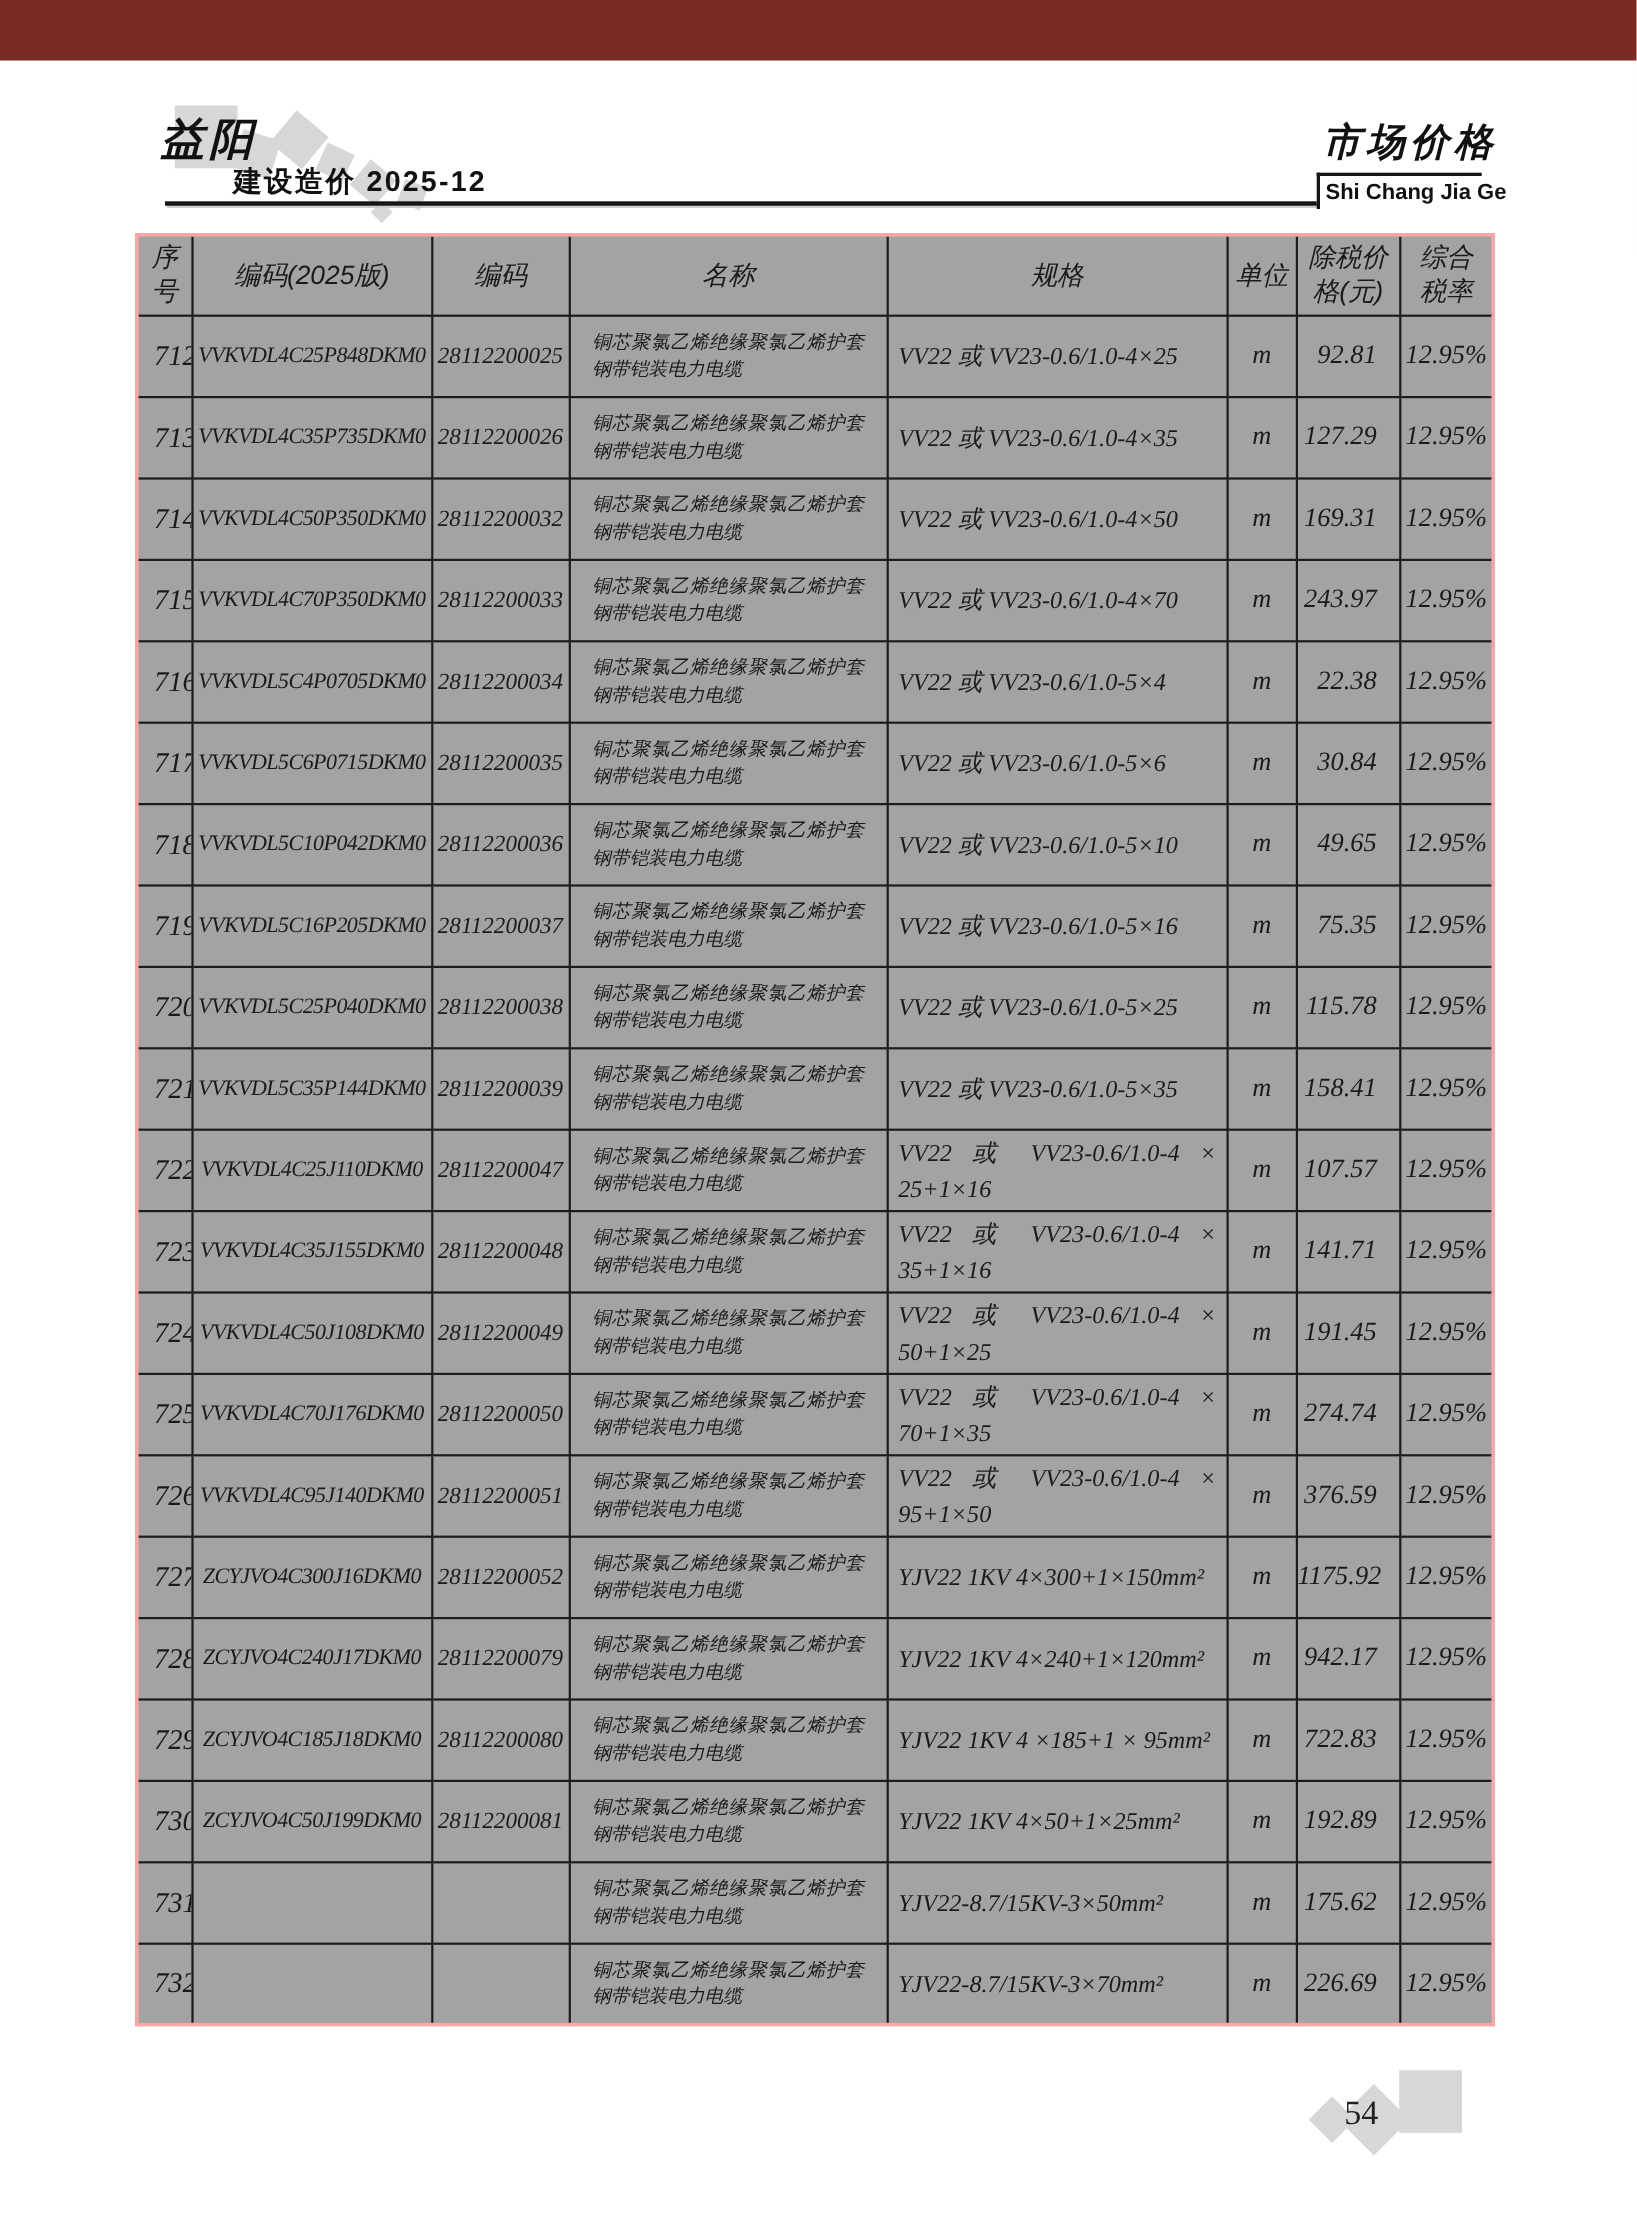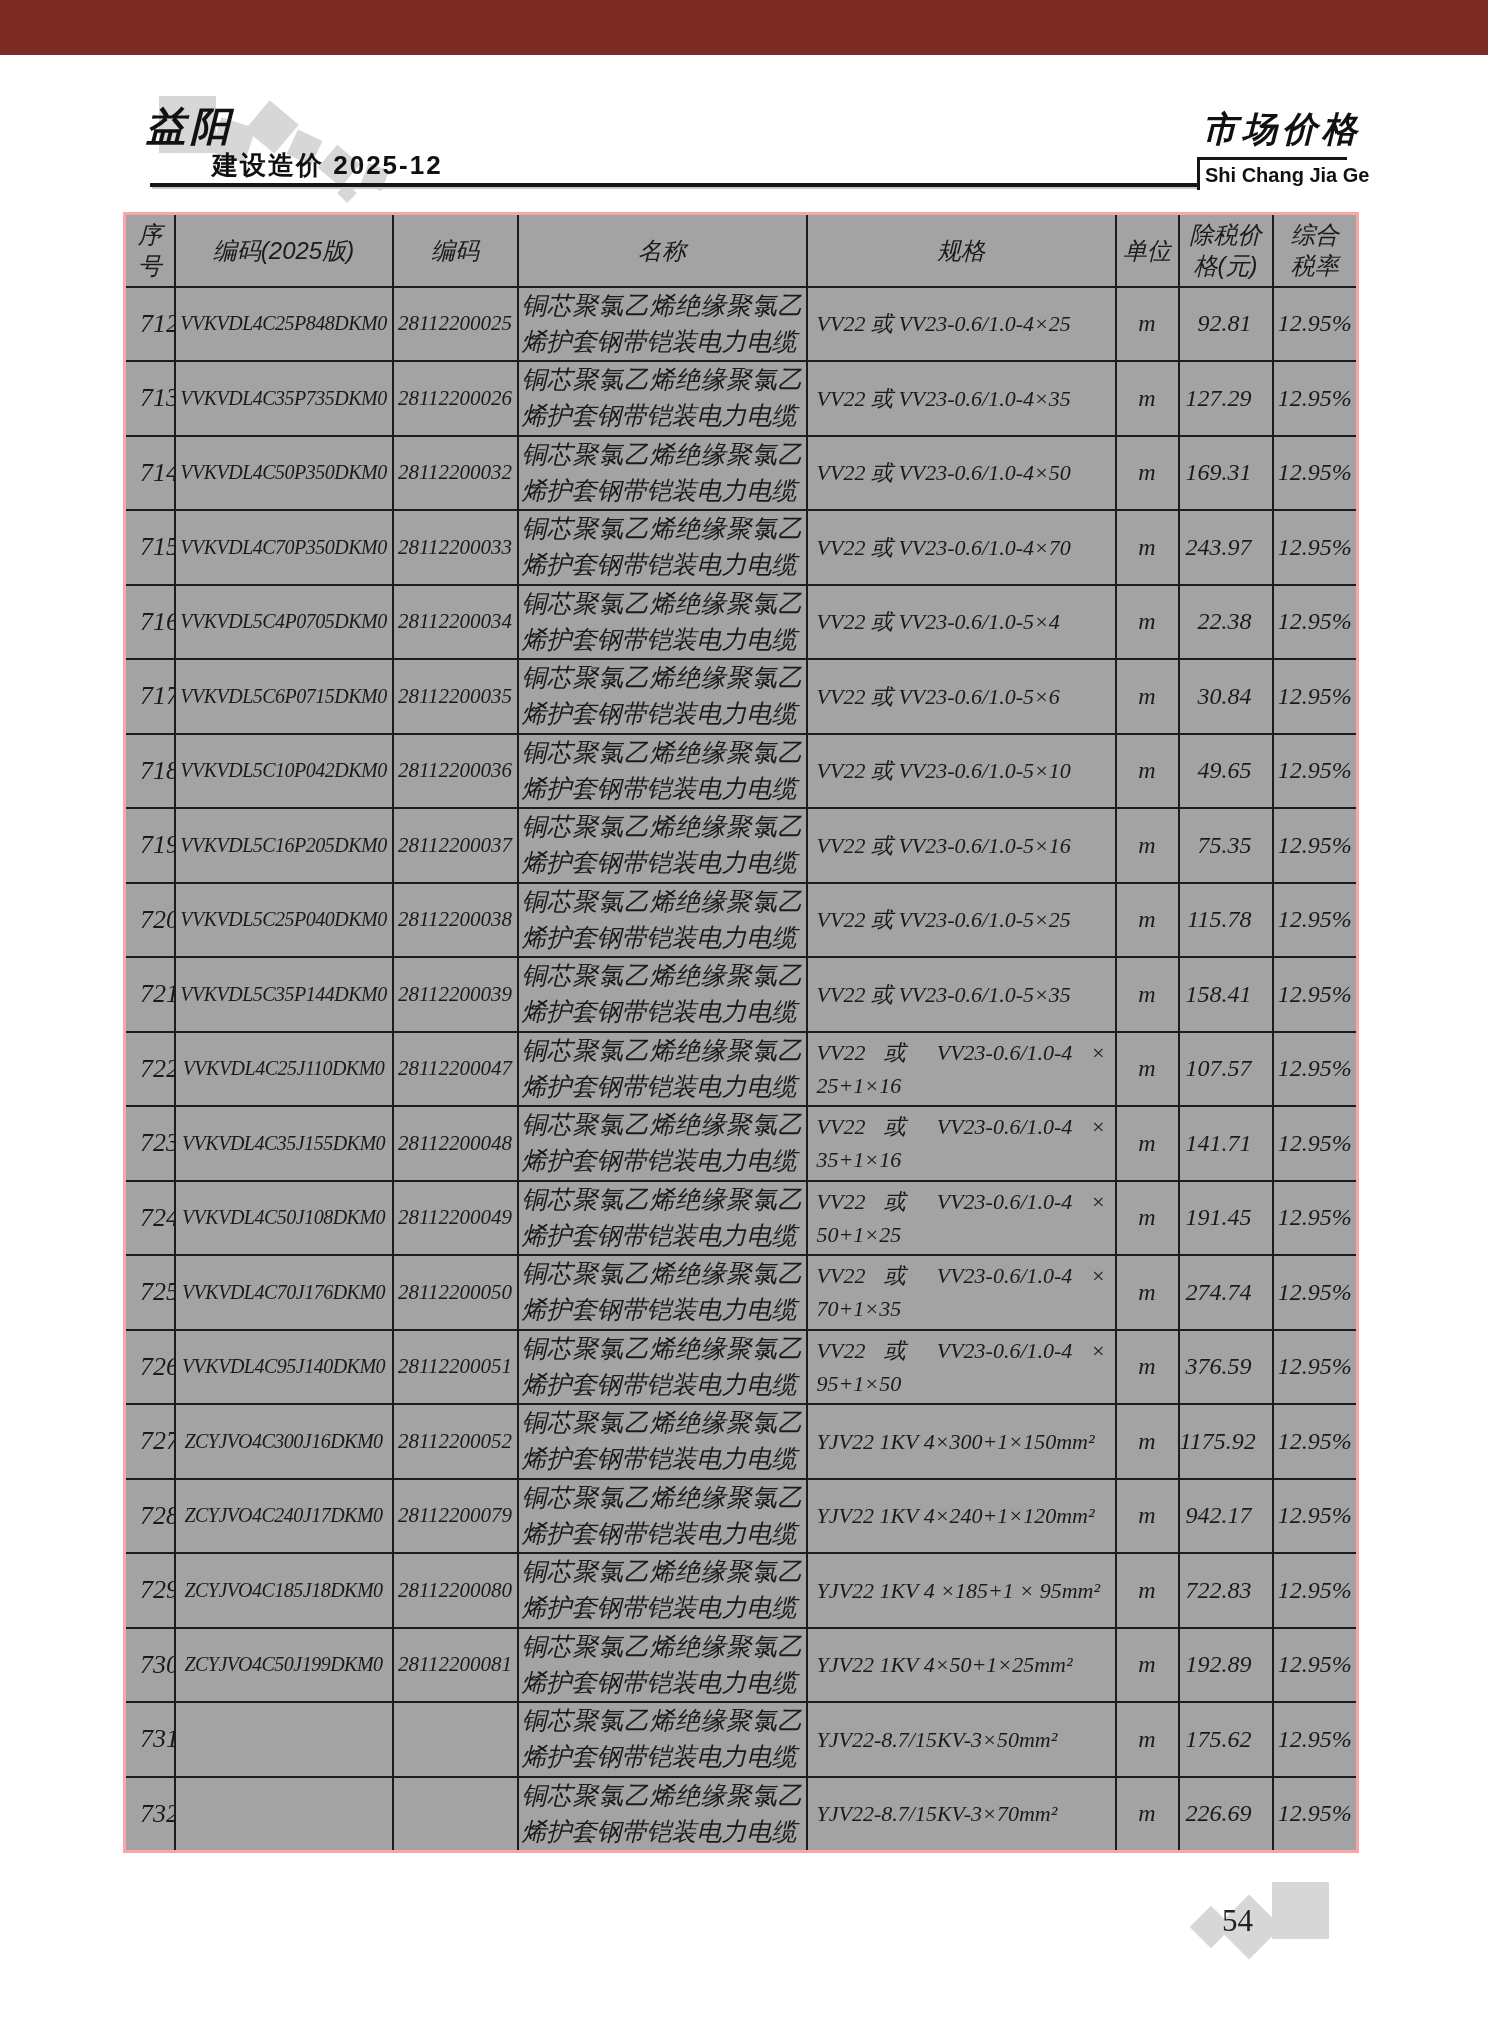--- a/index.html
+++ b/index.html
@@ -53,21 +53,21 @@
   .price-table tbody tr { height:74px; }
   .price-table th {
     font-family:"Liberation Sans", sans-serif; font-weight:500;
     font-size:24px; line-height:1.3; text-align:center;
   }
   th.h-price { padding:0 6px; }
   th.h-rate  { padding:0 16px; }
   td.cell-serial    { text-align:center; font-size:26px;padding-left:14px; }
   td.cell-code-2025 { text-align:center; font-size:20px; letter-spacing:-0.5px; }
   td.cell-code      { text-align:center; font-size:21px; }
-  td.cell-name      { text-align:justify; text-align-last:left; font-size:25px; line-height:1.45; padding:0 3px; }
+  td.cell-name      { text-align:justify; text-align-last:left; font-size:17px; line-height:1.45; padding:0 20px; }
   td.cell-spec      { text-align:justify; text-align-last:left; font-size:22px; line-height:1.5; padding:0 9px; }
   td.cell-unit      { text-align:center; font-size:24px; }
   td.cell-price     { text-align:right; font-size:24px; padding-right:20px; }
   td.cell-rate      { text-align:center; font-size:24px; }
 
   
   .page-number {
     position:absolute; left:1222px; top:1903px; z-index:3;
     font-size:31px; font-family:"Liberation Serif", serif; color:#222;
   }

